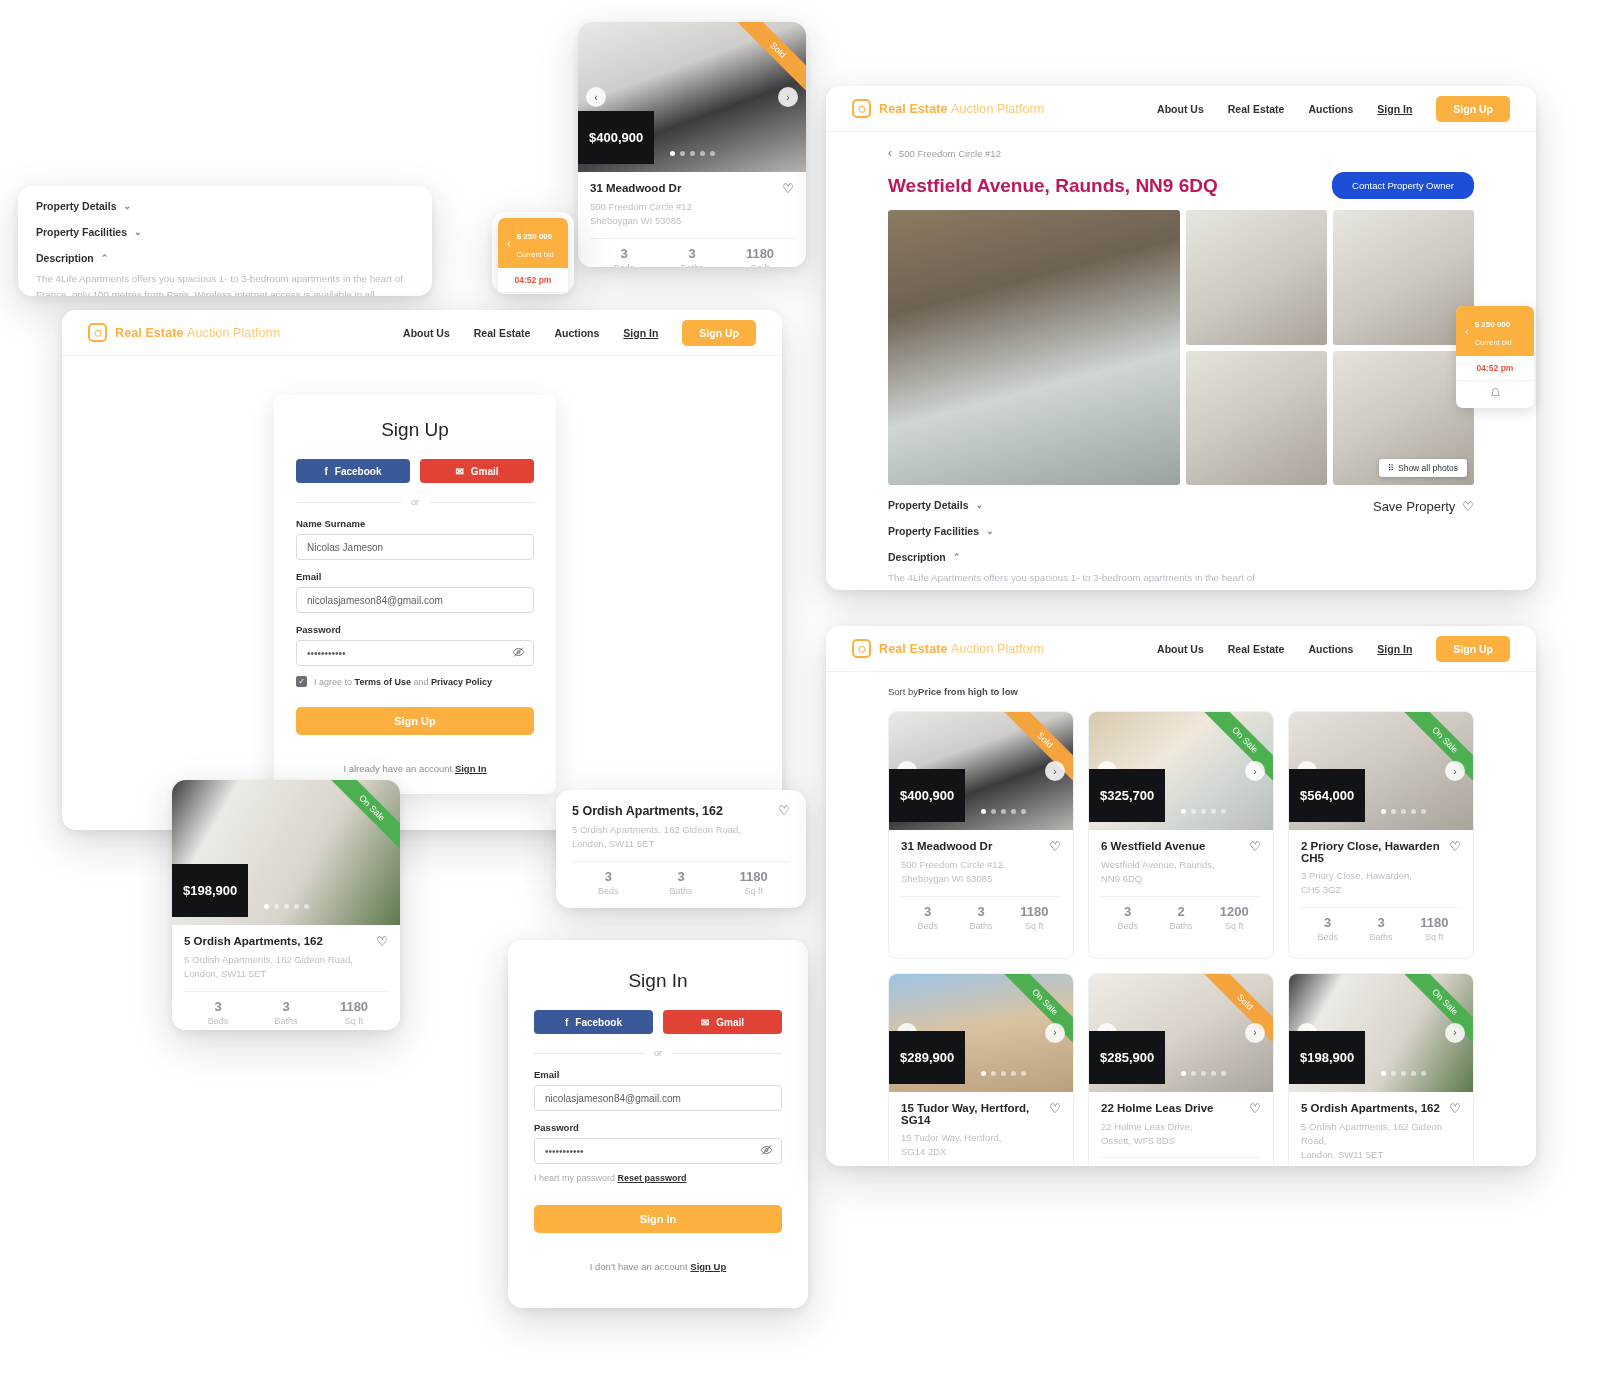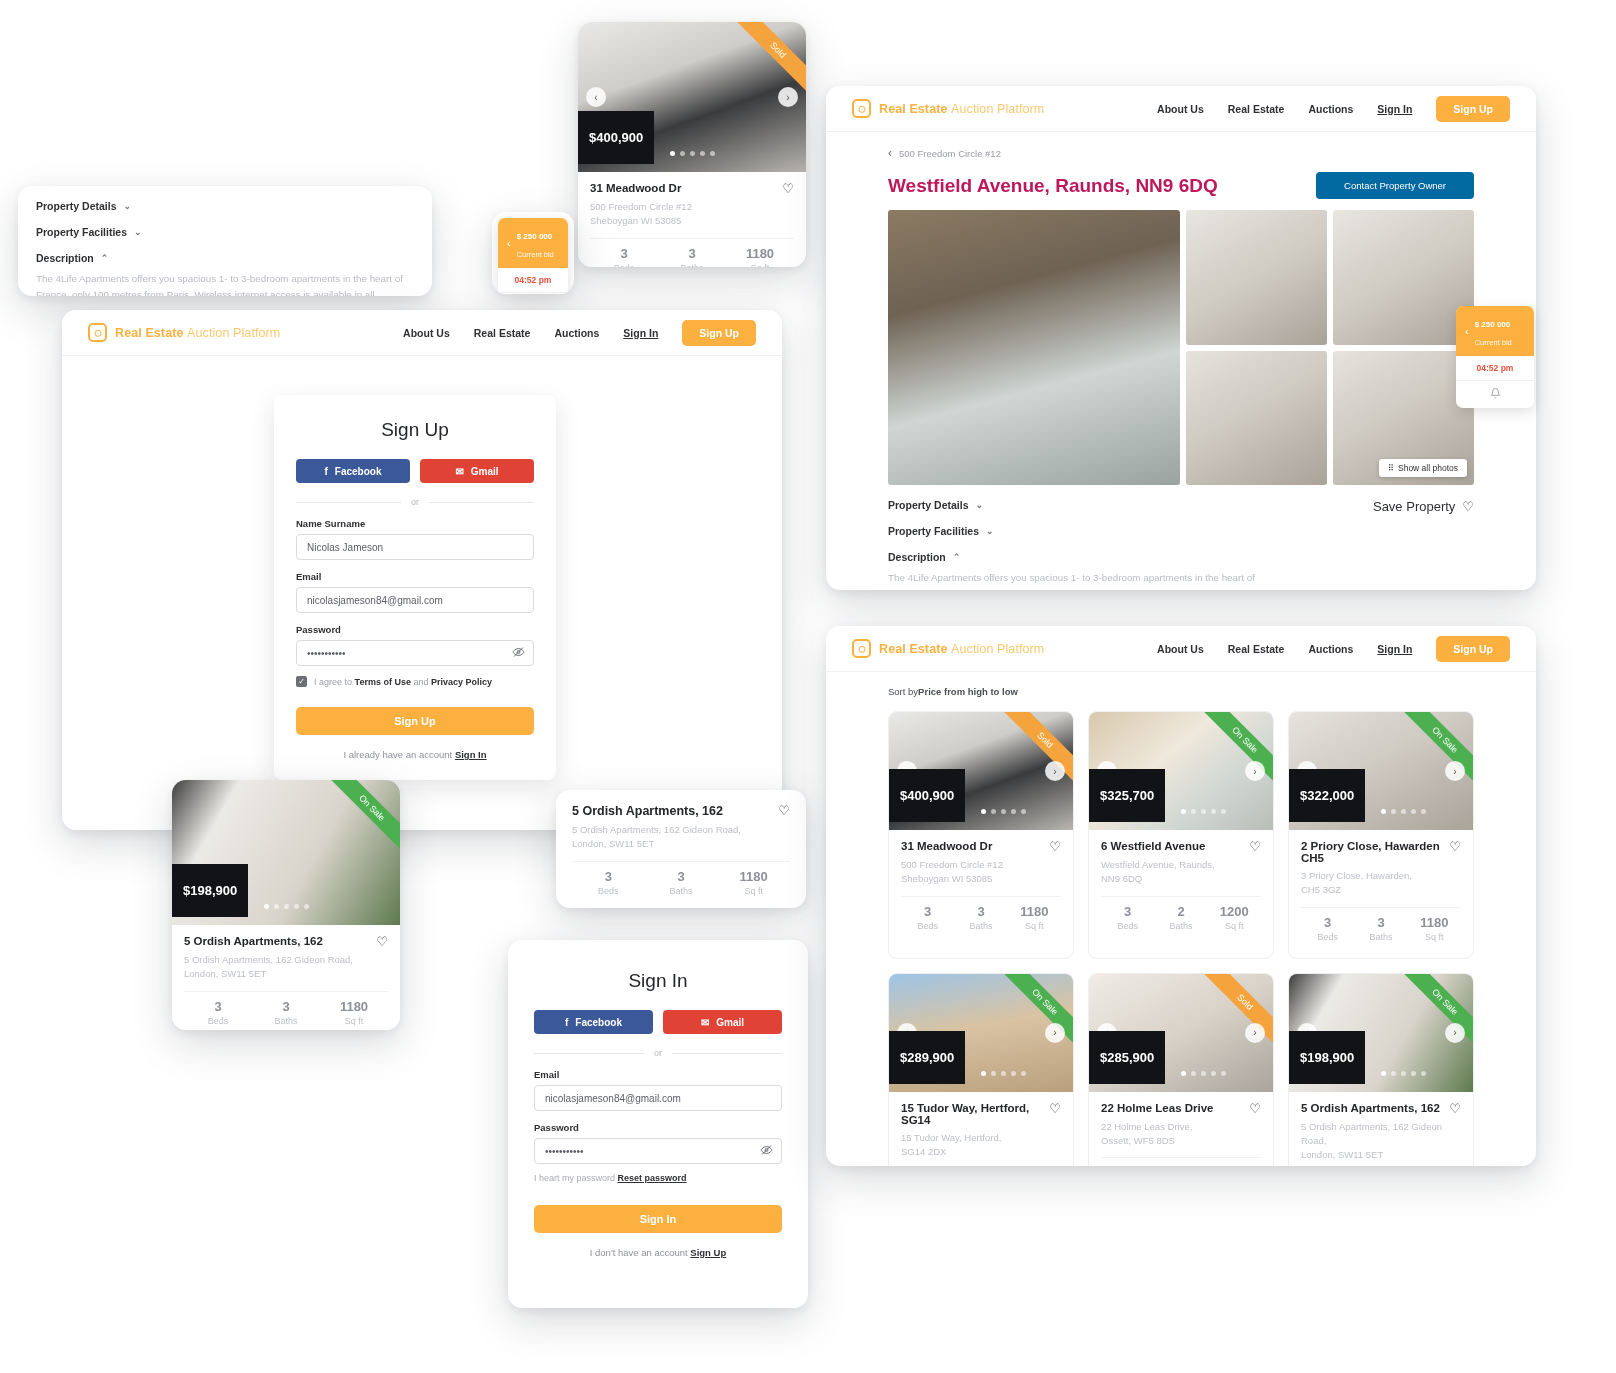--- a/index.html
+++ b/index.html
@@ -102,21 +102,21 @@
   .eye { position: absolute; right: 9px; top: 50%; transform: translateY(-50%);
          font-size: 11px; color: #6b6e75; }
   .agree { display: flex; align-items: center; gap: 7px; margin-top: 10px;
            font-size: 9px; color: #9a9da4; }
   .cbox { width: 11px; height: 11px; border-radius: 2px; background: #6b6e75;
           color: #fff; font-size: 8px; display: flex; align-items: center; justify-content: center; }
   .agree b { color: #2f3033; font-weight: 700; }
   .btn-primary { width: 100%; height: 28px; background: #FBB040; color: #fff;
       border: none; border-radius: 5px; font-size: 11px; font-weight: 600; cursor: pointer;
       font-family: "Liberation Sans", sans-serif; }
-  .alt-line { text-align: center; font-size: 9.5px; color: #8e9198; margin-top: 14px; }
+  .alt-line { text-align: center; font-size: 9.5px; color: #8e9198; margin-top: 28px; }
   .alt-line a { color: #2f3033; font-weight: 700; text-decoration: underline; }
   .reset-line { font-size: 9px; color: #a8abb2; margin-top: 9px; }
   .reset-line a { color: #2f3033; font-weight: 700; text-decoration: underline; }
 
   
   .bidw { border-radius: 7px; overflow: hidden; background: #fff;
           box-shadow: 0 4px 14px rgba(0,0,0,.13); }
   .bidw-top { background: #FBB040; color: #fff; display: flex; align-items: center;
               gap: 6px; padding: 7px 9px; }
   .bidw-amt { font-size: 8px; font-weight: 700; line-height: 1.25; }
@@ -405,22 +405,22 @@
   </div>
 
   <div style="padding:14px 62px 0;">
     <div style="display:flex; align-items:center; gap:7px;">
       <span style="font-size:12px; color:#6f7279;">‹</span>
       <span style="font-size:9.5px; color:#9a9da4;">500 Freedom Circle #12</span>
     </div>
 
     <div style="display:flex; align-items:center; justify-content:space-between; margin-top:12px;">
       <div style="font-size:19px; font-weight:700; color:#be185d;">Westfield Avenue, Raunds, NN9 6DQ</div>
-      <button style="background:#0369a1; color:#fff; border:none; border-radius:4px;
-                     font-size:9.5px; padding:8px 28px; cursor:pointer; font-family:'Liberation Sans',sans-serif;">Contact Property Owner</button>
+      <button style="background:#1d4ed8; color:#fff; border:none; border-radius:12px;
+                     font-size:9.5px; padding:8px 20px; cursor:pointer; font-family:'Liberation Sans',sans-serif;">Contact Property Owner</button>
     </div>
 
     <div style="display:flex; gap:6px; margin-top:11px; height:275px;">
       <div class="img-tub" style="width:292px; border-radius:3px;"></div>
       <div style="flex:1; display:grid; grid-template-columns:1fr 1fr; grid-template-rows:1fr 1fr; gap:6px;">
         <div class="img-attic" style="border-radius:3px;"></div>
         <div class="img-attic" style="border-radius:3px;"></div>
         <div class="img-bed" style="border-radius:3px;"></div>
         <div class="img-bed" style="border-radius:3px; position:relative;">
           <div style="position:absolute; right:7px; bottom:8px; background:#fff; border-radius:3px;
@@ -583,21 +583,21 @@
             </div>
           </div>
         </div>
         <div class="pcard">
           <div class="pcard-img img-bed">
             <div class="ribbon rib-sale">
               <span>On Sale</span>
             </div>
             <div class="arw l">‹</div>
             <div class="arw r">›</div>
-            <div class="price-tag">$322,000</div>
+            <div class="price-tag">$564,000</div>
             <div class="dots">
               <i class="on"></i>
               <i></i>
               <i></i>
               <i></i>
               <i></i>
             </div>
           </div>
           <div class="pcard-body">
             <div class="pcard-title-row">

